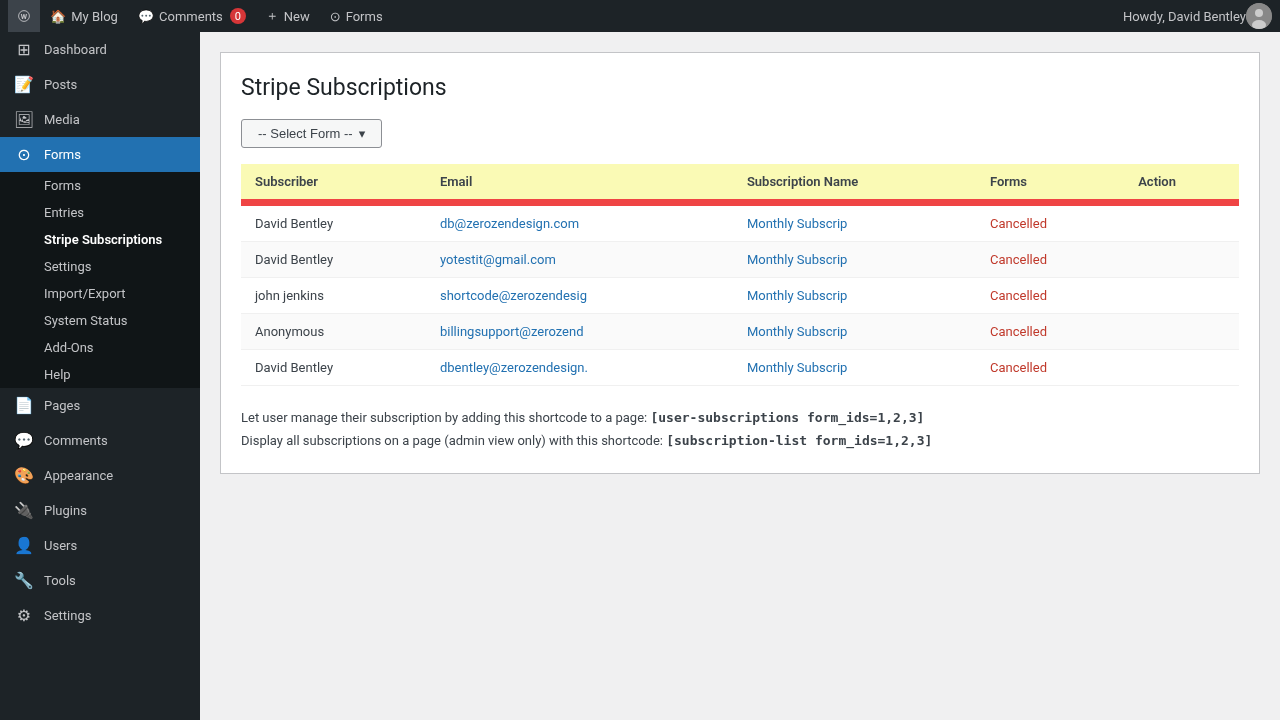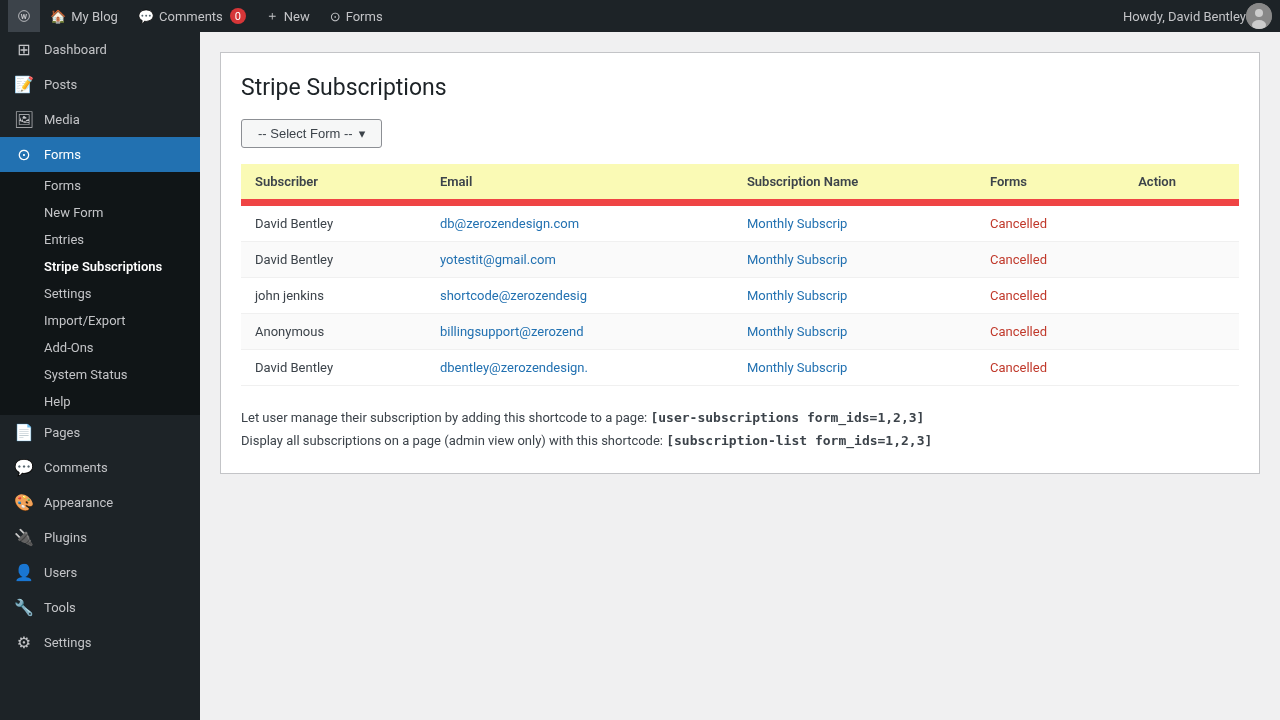--- a/index.html
+++ b/index.html
@@ -164,27 +164,26 @@
       <span class="menu-icon">🖼</span>
       <span>Media</span>
     </div>
     <div class="menu-item active">
       <span class="menu-icon">⊙</span>
       <span>Forms</span>
     </div>
 
     <div class="submenu">
       <div class="submenu-item">Forms</div>
-      <div class="submenu-item">New Form</div>
       <div class="submenu-item">Entries</div>
       <div class="submenu-item active">Stripe Subscriptions</div>
       <div class="submenu-item">Settings</div>
       <div class="submenu-item">Import/Export</div>
+      <div class="submenu-item">System Status</div>
       <div class="submenu-item">Add-Ons</div>
-      <div class="submenu-item">System Status</div>
       <div class="submenu-item">Help</div>
     </div>
     <div class="menu-item">
       <span class="menu-icon">📄</span>
       <span>Pages</span>
     </div>
     <div class="menu-item">
       <span class="menu-icon">💬</span>
       <span>Comments</span>
     </div>

